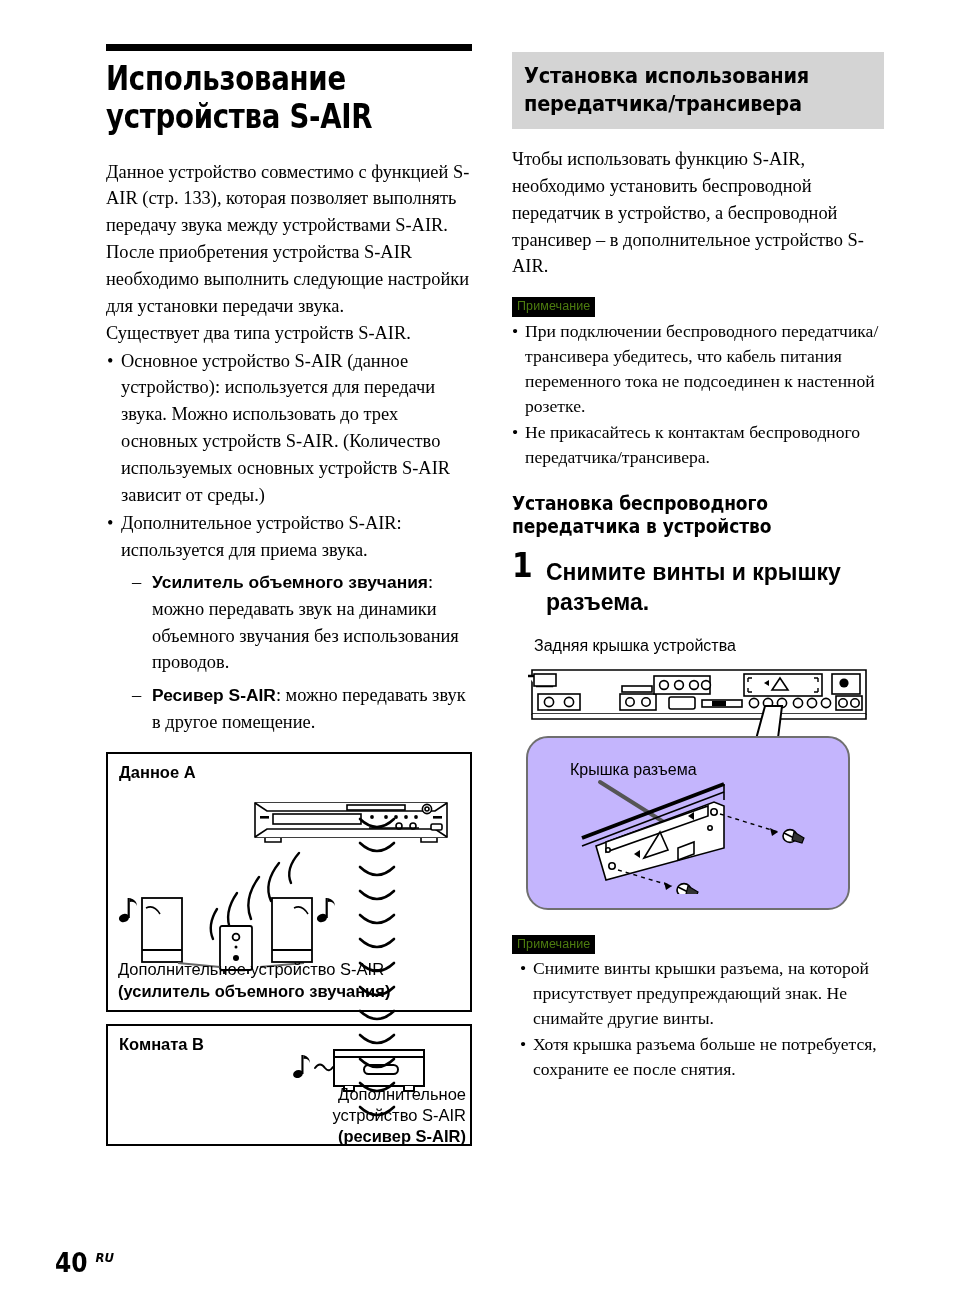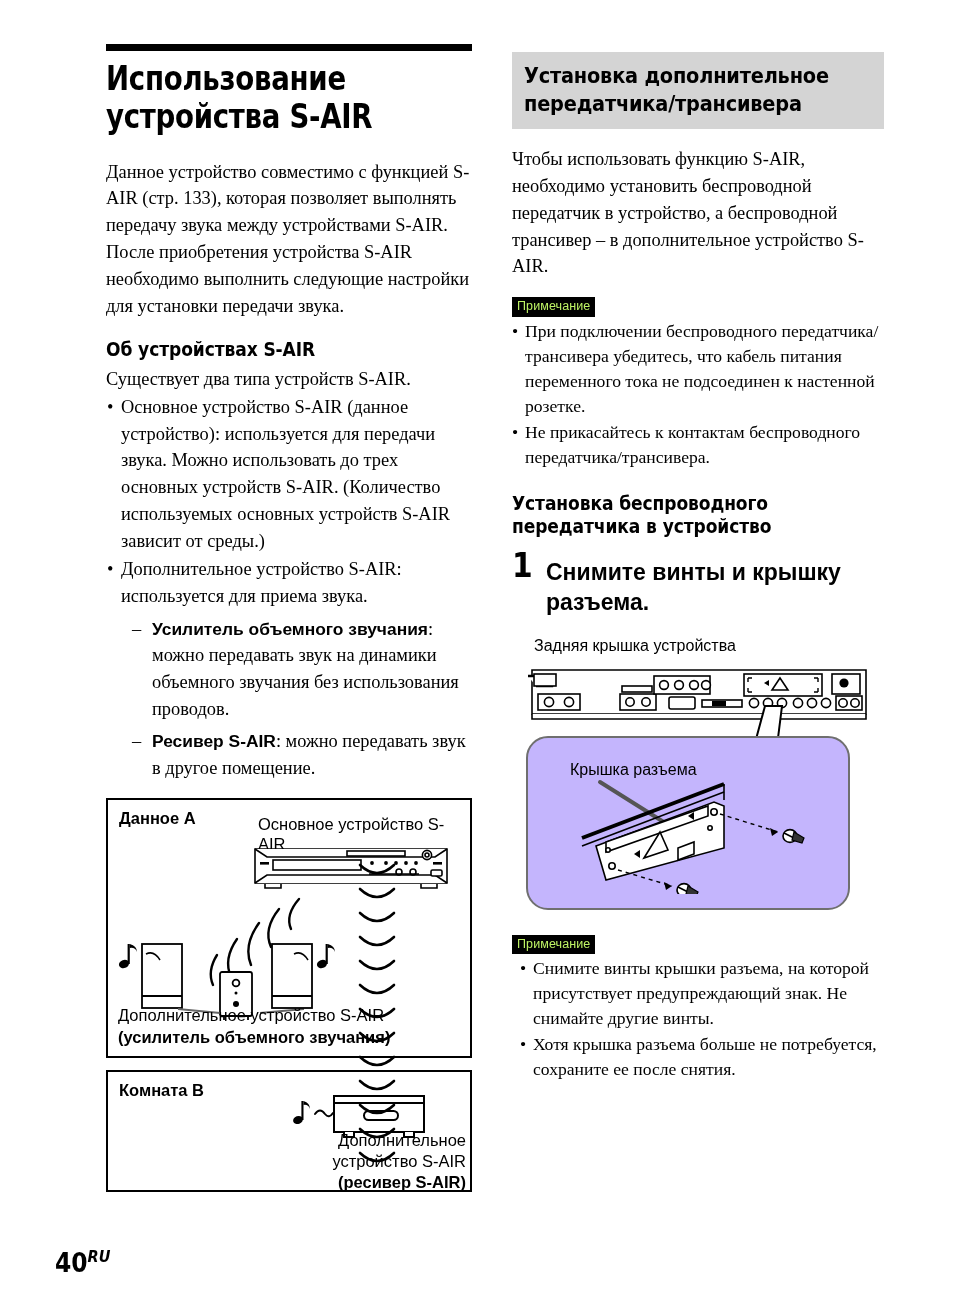--- a/index.html
+++ b/index.html
@@ -113,21 +113,21 @@
     position: absolute;
     left: 0;
     top: 0;
   }
   .b { font-family: "Liberation Sans", sans-serif; font-weight: bold; font-size: 17.4px; }
 
   
   .note-badge {
     display: inline-block;
     background: #000;
-    color: #bef264;
+    color: #4d7c0f;
     font-family: "Liberation Sans", sans-serif;
     font-size: 12.5px;
     font-weight: normal;
     line-height: 1;
     padding: 3px 5px 4px 5px;
     letter-spacing: 0.1px;
   }
   .note-list { margin: 2px 0 0 0; padding: 0; list-style: none; }
   .note-list > li {
     position: relative;
@@ -202,41 +202,41 @@
   
   .folio {
     position: absolute;
     left: 55px;
     bottom: 30px;
     font-family: "DejaVu Sans Condensed", "Liberation Sans Narrow", "Liberation Sans", sans-serif;
     font-weight: bold;
     font-size: 26px;
   }
   .folio sup {
-    font-size: 16px;
+    font-size: 13px;
     font-style: italic;
     font-weight: bold;
     vertical-align: super;
+    margin-left: 8px;
   }
 </style>
 </head>
 <body>
 
 <div class="page">
 
   <div class="col-left">
 
     <div class="top-rule"></div>
 
     <h1 class="h1">Использование устройства S-AIR</h1>
 
     <p class="p">Данное устройство совместимо с функцией S-AIR (стр. 133), которая позволяет выполнять передачу звука между устройствами S-AIR.</p>
     <p class="p">После приобретения устройства S-AIR необходимо выполнить следующие настройки для установки передачи звука.</p>
 
-    <h2 class="h3">Об устройствах S-AIR</h2>
 
     <p class="p">Существует два типа устройств S-AIR.</p>
 
     <ul class="bullet-list">
       <li>Основное устройство S-AIR (данное устройство): используется для передачи звука. Можно использовать до трех основных устройств S-AIR. (Количество используемых основных устройств S-AIR зависит от среды.)</li>
       <li>Дополнительное устройство S-AIR: используется для приема звука.</li>
     </ul>
 
     <ul class="sub-dash">
       <li><span class="b">Усилитель объемного звучания</span><span>: можно передавать звук на динамики объемного звучания без использования проводов.</span></li>
@@ -258,21 +258,20 @@
           <path d="M18 204 Q35 220 52 204"></path>
           <path d="M18 228 Q35 244 52 228"></path>
           <path d="M18 252 Q35 268 52 252"></path>
           <path d="M18 276 Q35 292 52 276"></path>
           <path d="M18 300 Q35 316 52 300"></path>
         </g>
       </svg>
 
       <div class="fig-box" style="height:256px;">
         <div class="abs fig-label-bold" style="left:11px; top:9px;">Данное A</div>
-        <div class="abs fig-label" style="left:150px; top:14px;">Основное устройство S-AIR</div>
 
         <svg class="abs" width="200" height="55" viewBox="0 0 200 55" style="left:143px; top:43px;">
           <g stroke="#000" fill="#fff" stroke-width="1.6">
             <path d="M4 6 L196 6 L196 40 L4 40 Z"></path>
             <path d="M4 6 L16 14 L184 14 L196 6"></path>
             <path d="M4 40 L16 32 L184 32 L196 40"></path>
             <rect x="22" y="17" width="88" height="10" fill="#fff"></rect>
             <rect x="96" y="8" width="58" height="5" fill="#fff"></rect>
             <rect x="9" y="19" width="9" height="2.6" fill="#000" stroke="none"></rect>
             <rect x="182" y="19" width="9" height="2.6" fill="#000" stroke="none"></rect>
@@ -374,21 +373,21 @@
         <div class="abs fig-label" style="left:198px; top:58px; width:160px; text-align:right;">Дополнительное</div>
         <div class="abs fig-label" style="left:198px; top:79px; width:160px; text-align:right;">устройство S-AIR</div>
         <div class="abs fig-label" style="left:198px; top:100px; width:160px; text-align:right; font-weight:bold;">(ресивер S-AIR)</div>
       </div>
 
     </div>
   </div>
 
   <div class="col-right">
 
-    <h2 class="h2-gray">Установка дополнительное передатчика/трансивера</h2>
+    <h2 class="h2-gray">Установка использования передатчика/трансивера</h2>
 
     <p class="p">Чтобы использовать функцию S-AIR, необходимо установить беспроводной передатчик в устройство, а беспроводной трансивер – в дополнительное устройство S-AIR.</p>
 
     <div style="margin-top:16px;">
       <span class="note-badge">Примечание</span>
       <ul class="note-list">
         <li>При подключении беспроводного передатчика/трансивера убедитесь, что кабель питания переменного тока не подсоединен к настенной розетке.</li>
         <li>Не прикасайтесь к контактам беспроводного передатчика/трансивера.</li>
       </ul>
     </div>

